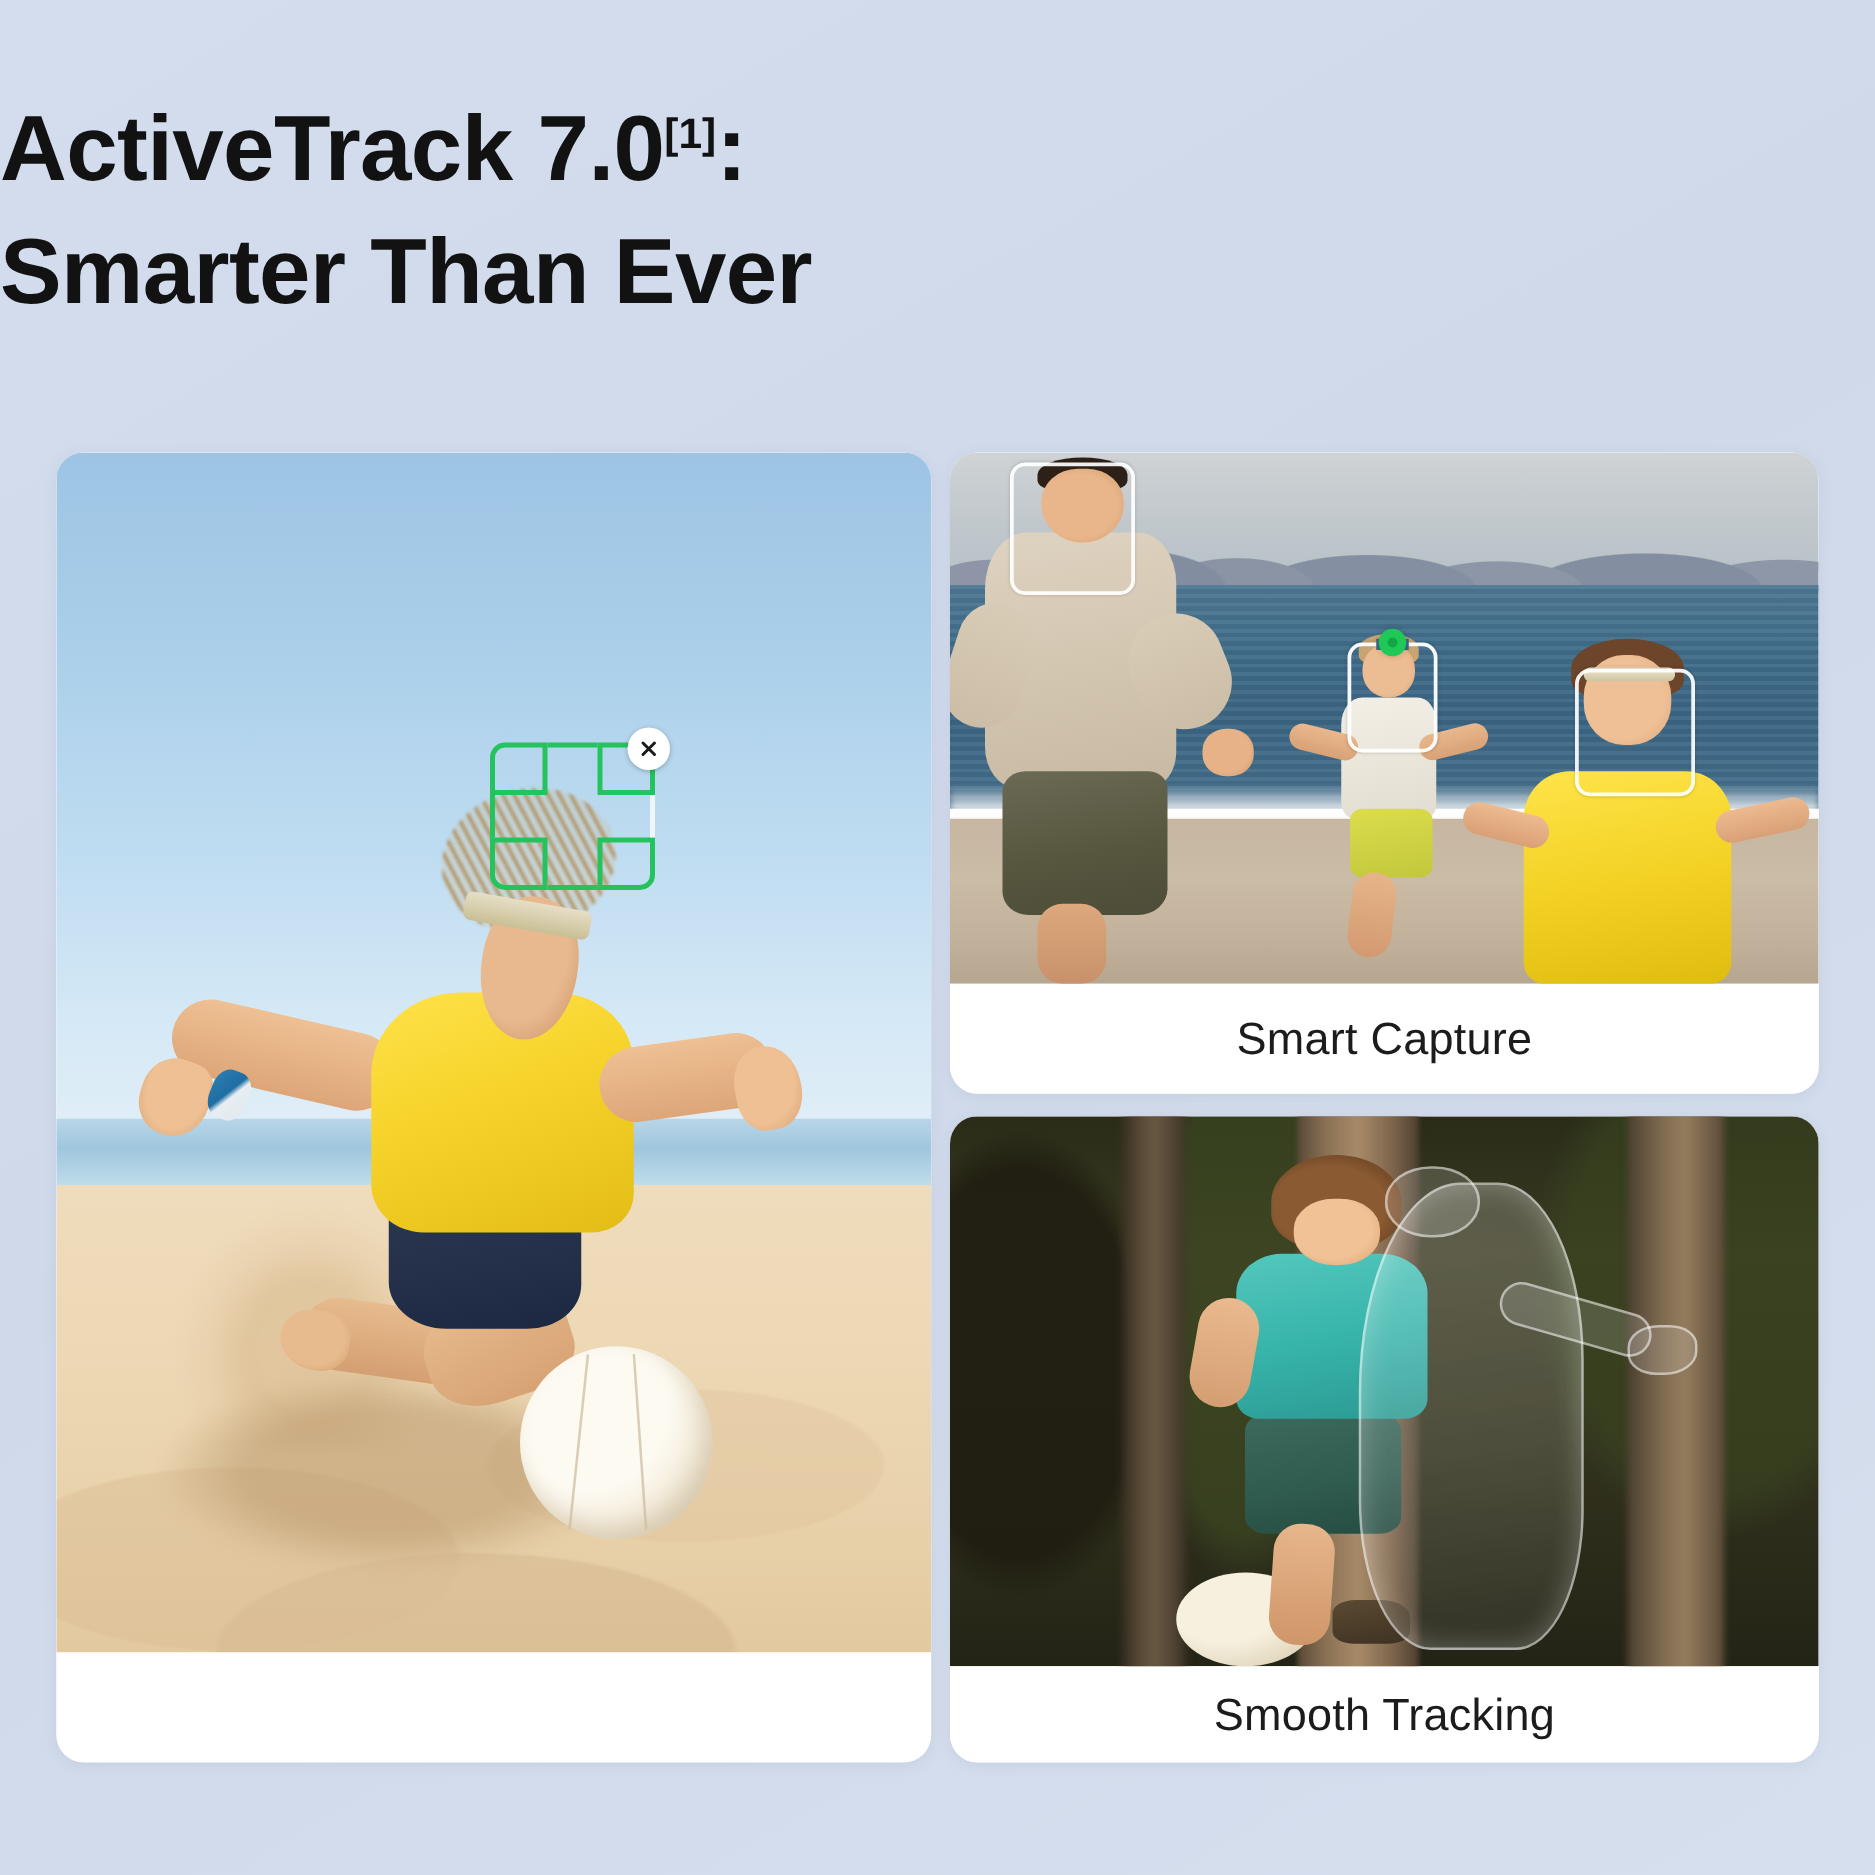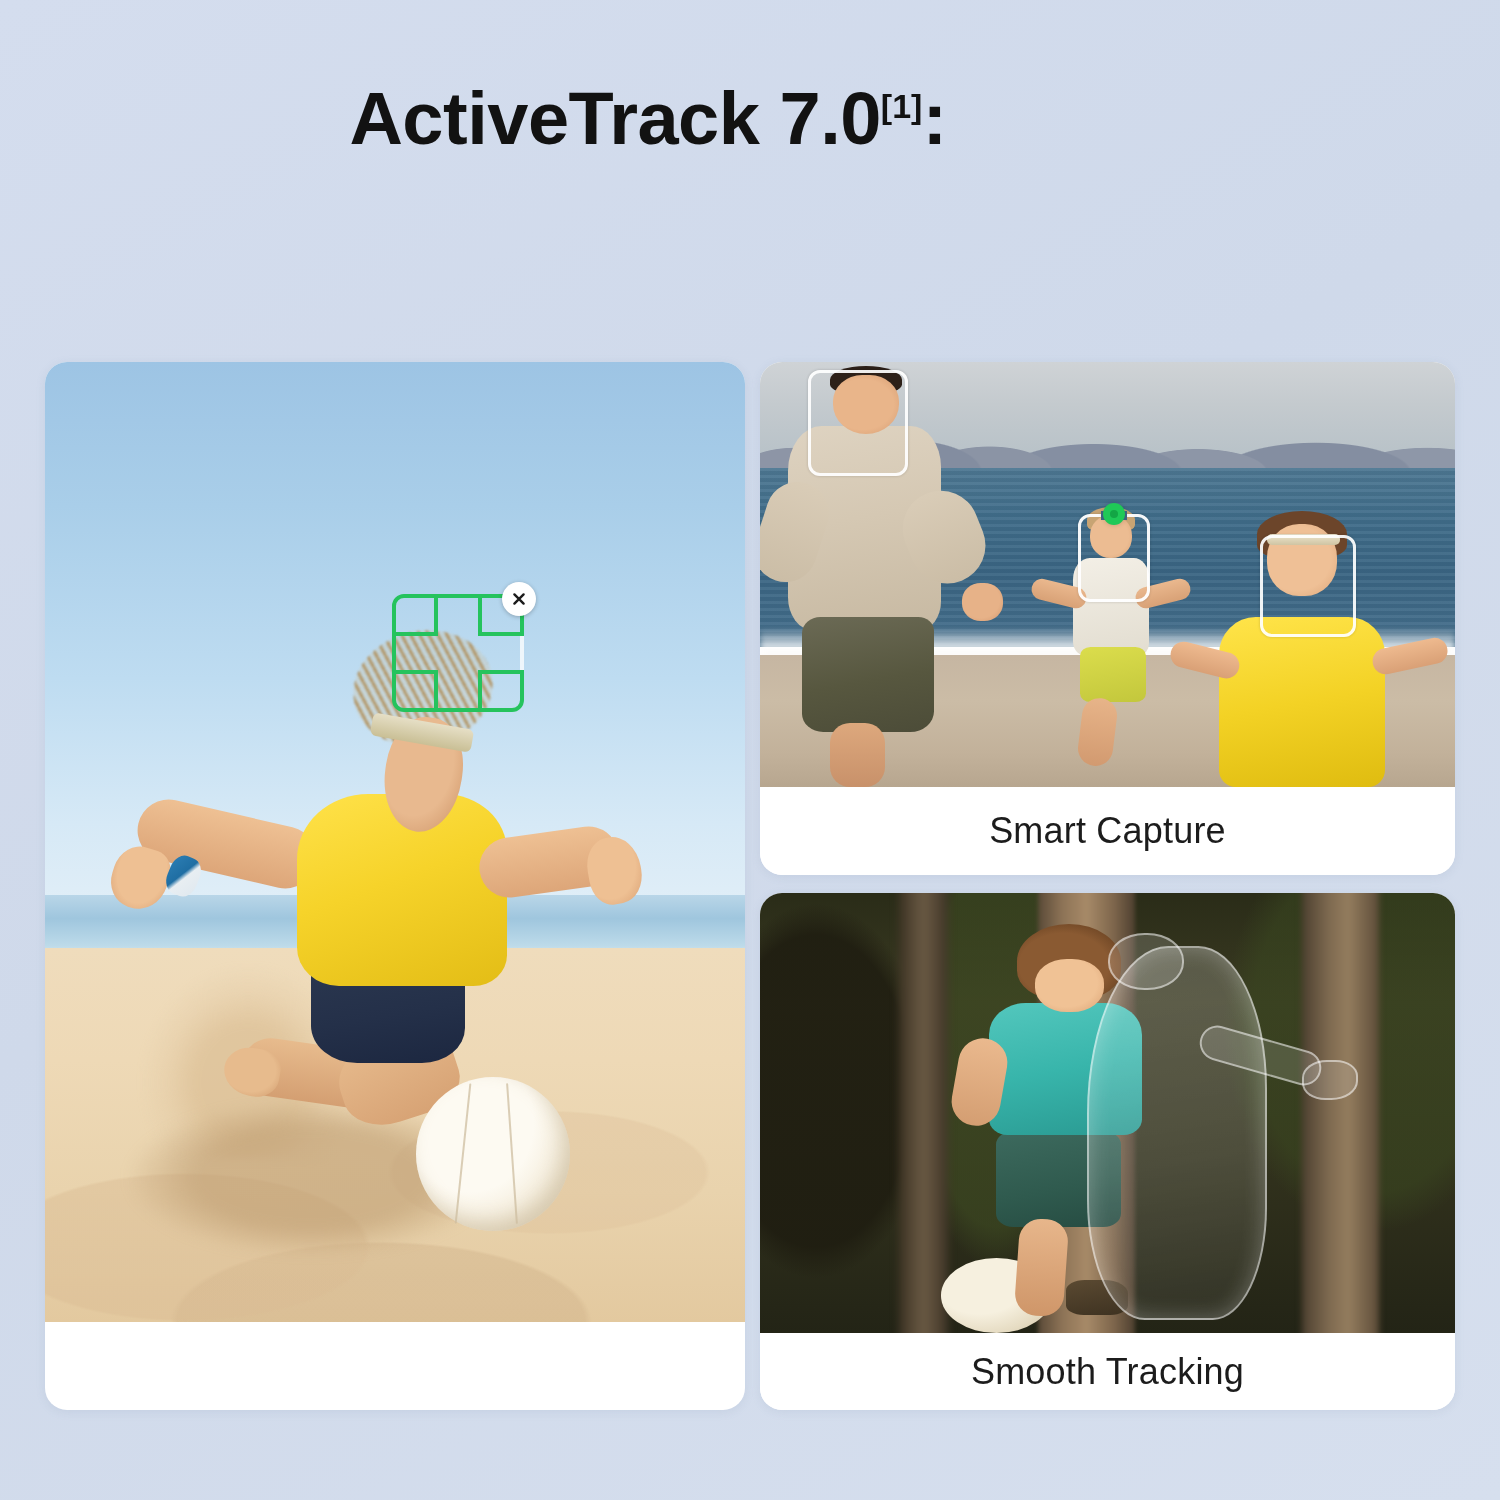--- a/index.html
+++ b/index.html
@@ -19,27 +19,25 @@
     inset: 0;
     background: linear-gradient(150deg, #d4ddee 0%, #cfd9ea 45%, #d6dfee 100%);
   }
 
   
   .headline {
     position: absolute;
     top: 70px;
     left: 0;
     width: 1264px;
-    text-align: center;
     color: #121212;
     font-size: 74px;
     font-weight: bold;
     line-height: 1.32;
     letter-spacing: -0.5px;
-    padding-left: 32px;
   }
   .headline .sup {
     font-size: 34px;
     vertical-align: super;
     font-weight: bold;
     letter-spacing: 0;
   }
   .headline .line2 { display: block; }
 
   
@@ -413,20 +411,21 @@
     background: rgba(255,255,255,.16);
   }
 </style>
 </head>
 <body>
 
 <div class="page">
 
   <h1 class="headline">
     <span>ActiveTrack 7.0</span><span class="sup">[1]</span><span>:</span>
+    <span class="line2">Smarter Than Ever</span>
   </h1>
 
   <div class="card card-left">
     <div class="photo">
       <div class="ph1-sky"></div>
       <div class="ph1-mtn"></div>
       <div class="ph1-sea"></div>
       <div class="ph1-sand"></div>
       <div class="ph1-sandspray"></div>
       <div class="ph1-shadow"></div>

